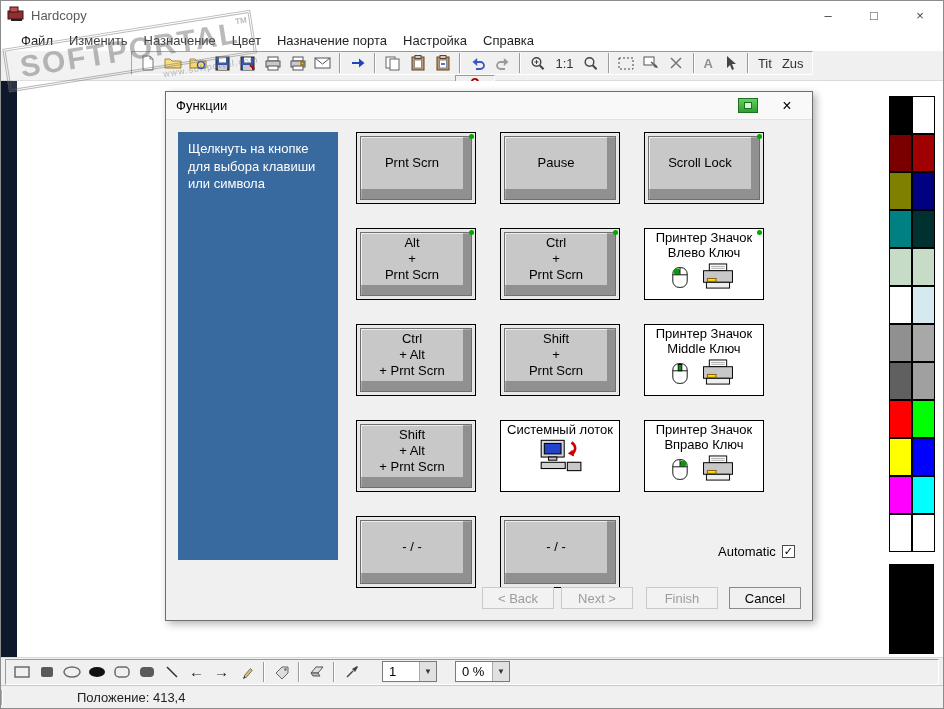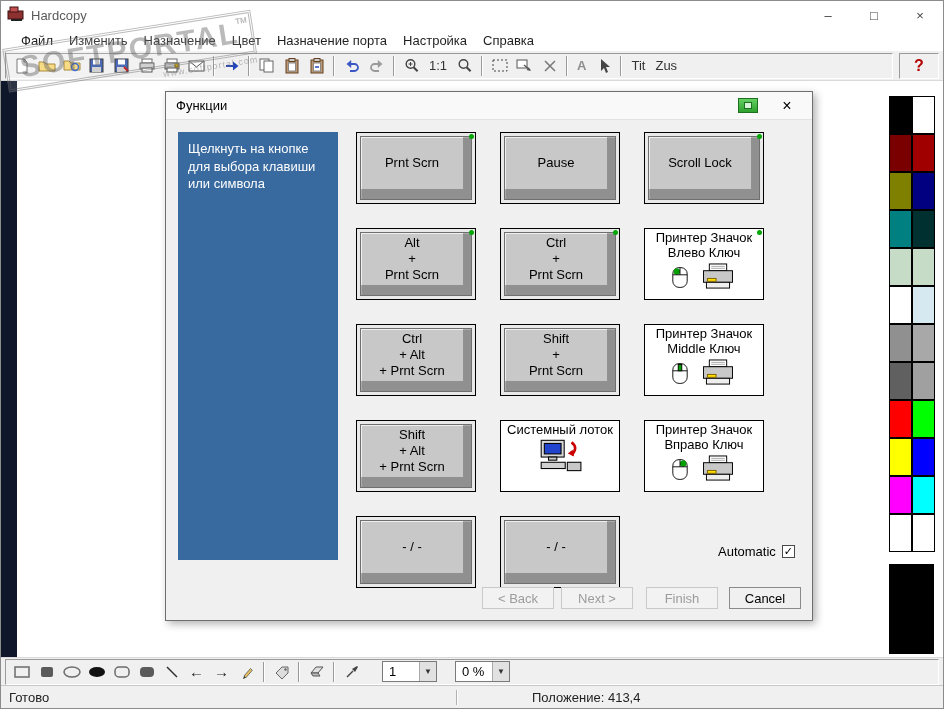--- a/index.html
+++ b/index.html
@@ -10,21 +10,21 @@
   .titlebar { position:absolute; top:0; left:0; right:0; height:28px; background:#ffffff; display:flex; align-items:center; padding-left:6px; }
   .title-text { margin-left:6px; color:#5a5a5a; }
   .win-controls { margin-left:auto; display:flex; height:100%; }
   .win-btn { width:46px; height:100%; display:flex; align-items:center; justify-content:center; color:#444; font-size:13px; }
 
   
   .menubar { position:absolute; top:28px; left:0; right:0; height:22px; background:#fff; display:flex; align-items:center; padding-left:12px; }
   .menu-item { padding:2px 8px; color:#1f1f1f; }
 
   
-  .toolbar { position:absolute; top:50px; left:0; right:0; height:30px; background:#f0f0f0; display:flex; align-items:center; padding:0 4px; border-bottom:1px solid #dadada; }
+  .toolbar { position:absolute; top:50px; left:0; right:0; height:30px; background:#f0f0f0; display:flex; align-items:center; padding:0 4px; border-bottom:1px solid #dadada;flex-direction:column; }
   .tool-strip { flex:1; height:26px; display:flex; align-items:center; border:1px solid; border-color:#9a9a9a #ffffff #ffffff #9a9a9a; background:#f0f0f0; padding:0 3px; }
   .help-strip { width:40px; height:26px; margin-left:6px; display:flex; align-items:center; justify-content:center; border:1px solid; border-color:#9a9a9a #ffffff #ffffff #9a9a9a; background:#f0f0f0; }
   .tbtn { width:25px; height:22px; display:flex; align-items:center; justify-content:center; }
   .tsep { width:0; height:20px; border-left:1px solid #9a9a9a; border-right:1px solid #fff; margin:0 4px; }
   .tlabel { color:#333; padding:0 5px; }
   .tlabel.dim { color:#8f8f8f; font-weight:bold; }
   .help-q { color:#b40000; font-weight:bold; font-size:16px; }
 
   
   .watermark { position:absolute; left:4px; top:28px; z-index:6; transform:rotate(-9deg); opacity:.5; pointer-events:none; }
@@ -538,18 +538,17 @@
         <span class="arrowbox">▼</span>
       </div>
       <div class="dd">
         <span class="val">0 %</span>
         <span class="arrowbox">▼</span>
       </div>
     </div>
   </div>
 
   <div class="statusbar">
-    <span class="status-left">Готово</span>
     <span class="status-div"></span>
     <span class="status-pos">Положение: 413,4</span>
   </div>
 
 </div>
 
 </body></html>

